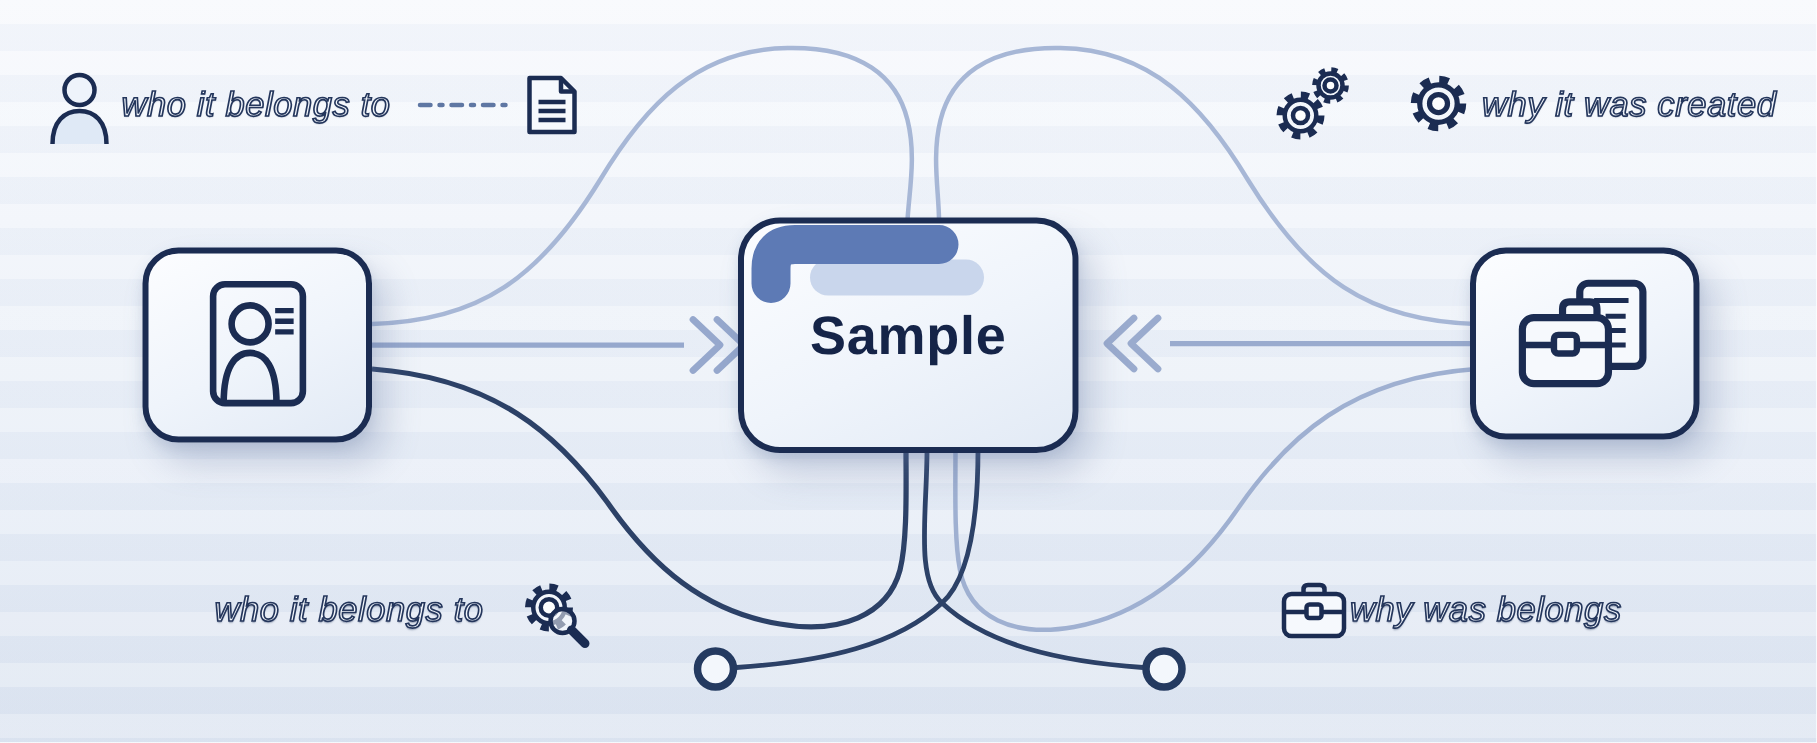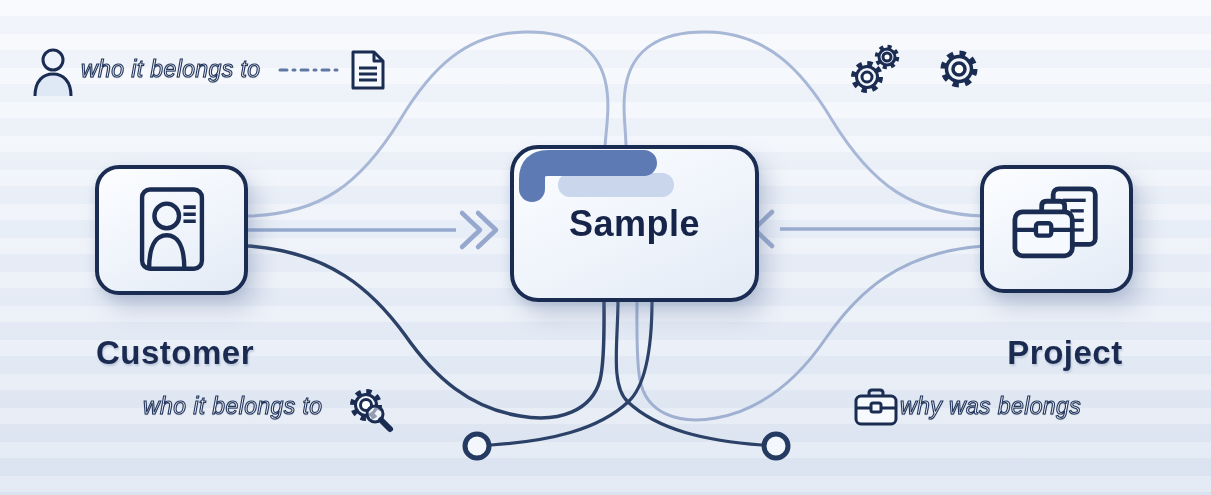--- a/index.html
+++ b/index.html
@@ -16,21 +16,21 @@
   .icon{position:absolute;z-index:3;line-height:0;}
   .node{
     position:absolute;z-index:2;box-sizing:border-box;
     border:4px solid #1b2c52;border-radius:24px;
     background:linear-gradient(155deg,#fcfdff 0%,#eff4fb 55%,#e2eaf5 100%);
     box-shadow:10px 14px 22px rgba(96,116,158,.28),0 4px 8px rgba(96,116,158,.16);
     display:flex;align-items:center;justify-content:center;
   }
   .node-customer{left:95px;top:165px;width:153px;height:130px;}
   .node-project{left:980px;top:165px;width:153px;height:128px;}
-  .node-sample{left:510px;top:145px;width:249px;height:157px;border-radius:28px;}
+  .node-sample{left:492px;top:145px;width:227px;height:157px;border-radius:28px;}
   .sample-inner{position:absolute;inset:0;border-radius:23px;overflow:hidden;}
   .sample-label{
     position:relative;z-index:2;font-size:36px;font-weight:700;color:#152448;letter-spacing:.5px;
   }
   .node-title{
     position:absolute;z-index:3;width:190px;text-align:center;
     font-size:33px;font-weight:700;color:#1b2a50;letter-spacing:.5px;
     text-shadow:1px 2px 2px rgba(120,140,175,.35);
   }
   .title-customer{left:80px;top:334px;}
@@ -88,41 +88,39 @@
   <div class="node node-customer">
     <span class="icon" style="position:relative">
       <svg width="88" height="94" viewBox="0 0 100 104">
         <rect x="16" y="6" width="68" height="90" rx="9" fill="none" stroke="#1b2c52" stroke-width="5"></rect>
         <circle cx="44" cy="36" r="14" fill="none" stroke="#1b2c52" stroke-width="5"></circle>
         <path d="M 24 96 C 24 68 33 58 44 58 C 55 58 64 68 64 96" fill="none" stroke="#1b2c52" stroke-width="5"></path>
         <path d="M 63 26 H 77 M 63 34 H 77 M 63 42 H 77" stroke="#1b2c52" stroke-width="4"></path>
       </svg>
     </span>
   </div>
-  <div class="node-title title-customer">Customer</div>
 
   <div class="node node-project">
     <span class="icon" style="position:relative">
       <svg width="100" height="88" viewBox="0 0 104 92">
         <rect x="48" y="4" width="44" height="58" rx="6" fill="#f6f9fd" stroke="#1b2c52" stroke-width="5"></rect>
         <path d="M 58 16 H 82" stroke="#1b2c52" stroke-width="3.5"></path>
         <circle cx="58" cy="27" r="2" fill="#1b2c52"></circle>
           <path d="M 66 27 H 80" stroke="#1b2c52" stroke-width="3.5"></path>
         <circle cx="58" cy="37" r="2" fill="#1b2c52"></circle>
           <path d="M 66 37 H 80" stroke="#1b2c52" stroke-width="3.5"></path>
         <circle cx="58" cy="47" r="2" fill="#1b2c52"></circle>
           <path d="M 66 47 H 80" stroke="#1b2c52" stroke-width="3.5"></path>
         <path d="M 36 28 V 22 Q 36 17 41 17 H 55 Q 60 17 60 22 V 28" fill="#f6f9fd" stroke="#1b2c52" stroke-width="5"></path>
         <rect x="8" y="28" width="60" height="46" rx="8" fill="#f6f9fd" stroke="#1b2c52" stroke-width="5"></rect>
         <path d="M 8 47 H 68" stroke="#1b2c52" stroke-width="4.5"></path>
         <rect x="30" y="40" width="16" height="13" rx="3" fill="#f6f9fd" stroke="#1b2c52" stroke-width="4.5"></rect>
       </svg>
     </span>
   </div>
-  <div class="node-title title-project">Project</div>
 
   <span class="icon" style="left:30px;top:46px">
     <svg width="46" height="52" viewBox="0 0 46 52">
       <circle cx="23" cy="14" r="10" fill="#eef3fb" stroke="#1b2c52" stroke-width="3"></circle>
       <path d="M 5 50 C 5 35 13 28 23 28 C 33 28 41 35 41 50" fill="#dfe9f6" stroke="#1b2c52" stroke-width="3"></path>
     </svg>
   </span>
   <div class="small-label lbl-top-left">who it belongs to</div>
   <span class="icon" style="left:349px;top:49px">
     <svg width="38" height="42" viewBox="0 0 38 42">
@@ -142,20 +140,21 @@
       <circle cx="42" cy="16" r="4" fill="#fdfefe" stroke="#1b2c52" stroke-width="3"></circle>
     </svg>
   </span>
   <span class="icon" style="left:937px;top:47px">
     <svg width="44" height="44" viewBox="0 0 44 44">
       <circle cx="22" cy="22" r="14" fill="none" stroke="#1b2c52" stroke-width="9" stroke-dasharray="5.5 5.5"></circle>
       <circle cx="22" cy="22" r="12.5" fill="#f3f7fc" stroke="#1b2c52" stroke-width="3.5"></circle>
       <circle cx="22" cy="22" r="6" fill="#fdfefe" stroke="#1b2c52" stroke-width="3.5"></circle>
     </svg>
   </span>
+  <div class="small-label lbl-top-right">why it was created</div>
 
   <div class="small-label lbl-bottom-left">who it belongs to</div>
   <span class="icon" style="left:344px;top:385px">
     <svg width="52" height="50" viewBox="0 0 52 50">
       <circle cx="22" cy="20" r="12" fill="none" stroke="#1b2c52" stroke-width="8" stroke-dasharray="4.7 4.7"></circle>
       <circle cx="22" cy="20" r="10.5" fill="#f3f7fc" stroke="#1b2c52" stroke-width="3"></circle>
       <circle cx="22" cy="20" r="5.5" fill="#fdfefe" stroke="#1b2c52" stroke-width="3"></circle>
       <circle cx="31" cy="29" r="8" fill="rgba(246,249,253,0.55)" stroke="#1b2c52" stroke-width="3"></circle>
       <line x1="37" y1="35" x2="46" y2="44" stroke="#1b2c52" stroke-width="6" stroke-linecap="round"></line>
     </svg>

